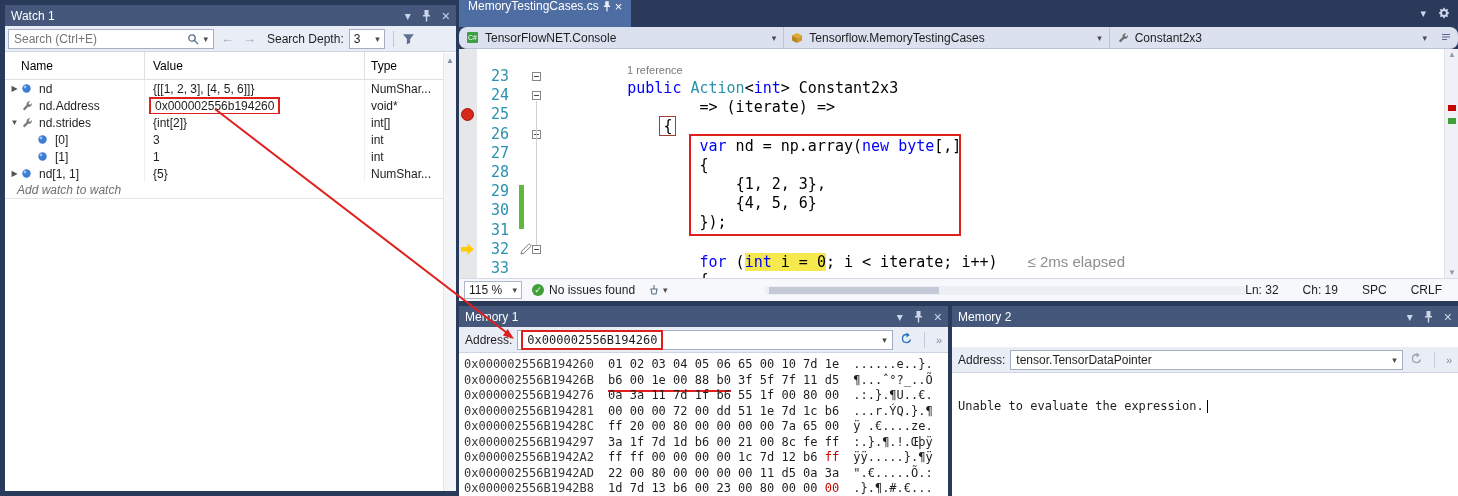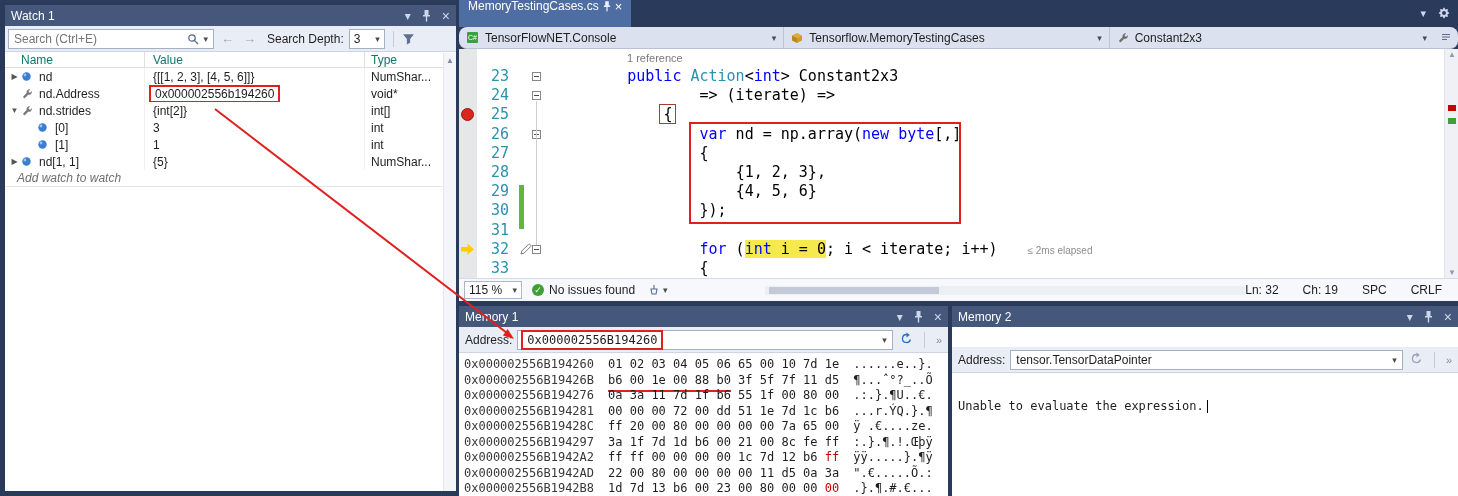--- a/index.html
+++ b/index.html
@@ -24,21 +24,21 @@
   .dd { font-size:9px; color:#4a4a4a; }
 
   
   .watch { left:5px; top:5px; width:451px; height:486px; }
   .searchbox { width:206px; height:20px; background:#fff; border:1px solid #a6b0c2;
     display:flex; align-items:center; padding:0 5px; gap:4px; color:#767676; flex:none; }
   .searchbox .ph { flex:1; overflow:hidden; white-space:nowrap; }
   .nav-arrow { color:#9aa6bb; font-size:13px; padding:0 2px; }
   .depth-combo { width:36px; height:20px; background:#fff; border:1px solid #a6b0c2;
     display:flex; align-items:center; justify-content:space-between; padding:0 4px; flex:none; }
-  .wg-header { flex:none; display:flex; height:16px; border-bottom:1px solid #e0e0e0; color:#0f766e; font-size:12px; }
+  .wg-header { flex:none; display:flex; height:28px; border-bottom:1px solid #e0e0e0; color:#000000; font-size:12px; }
   .wg-header .col { display:flex; align-items:center; border-right:1px solid #e0e0e0; height:100%; }
   .c1 { width:140px; padding-left:16px; } .c2 { width:220px; padding-left:8px; } .c3 { flex:1; padding-left:6px; border-right:none !important; }
   .wrow { display:flex; height:17px; font-size:12px; color:#1e1e1e; align-items:center; flex:none; }
   .wcell { height:100%; display:flex; align-items:center; white-space:nowrap; overflow:hidden; }
   .cname { width:140px; border-right:1px solid #f0f0f0; }
   .cvalue { width:220px; border-right:1px solid #f0f0f0; padding-left:8px; }
   .ctype { flex:1; padding-left:6px; }
   .wexp { width:13px; text-align:center; color:#555; font-size:8px; flex:none; }
   .wicon { width:15px; flex:none; display:inline-flex; margin-right:3px; }
   .add-row { height:17px; display:flex; align-items:center; padding-left:12px;
@@ -59,34 +59,34 @@
   .nav-combo .lbl { overflow:hidden; white-space:nowrap; }
   .nav-combo .dd { margin-left:auto; }
   .nav-end { flex:none; width:24px; display:flex; justify-content:center; }
 
   .editor-body { position:relative; flex:none; height:229px; background:#fff; overflow:hidden; }
   .col-abs { position:absolute; top:0; bottom:0; }
   #glyph-col { left:0; width:18px; background:#e6e7e9; }
   #ln-col { left:18px; width:40px; }
   #chg-col { left:58px; width:8px; }
   #out-col { left:68px; width:22px; }
-  #code-col { left:90px; right:14px; }
+  #code-col { left:90px; right:14px;margin-top:12px; }
   #vscroll { right:0; width:14px; background:#eff1f6; border-left:1px solid #e0e3ea; }
   .spacer { height:18px; }
   .grow, .orow { height:19.2px; position:relative; }
   .lnum { height:19.2px; line-height:19.2px; text-align:right; padding-right:8px;
     font-family:"DejaVu Sans Mono",monospace; font-size:15px; color:#2b91af; }
   .codeline { height:19.2px; line-height:19.2px; padding-left:6px; white-space:pre;
     font-family:"DejaVu Sans Mono",monospace; font-size:15px; color:#000; }
   .codelens { height:18px; line-height:18px; padding-left:78px; font-size:11px; color:#7a7a7a;
     font-family:"Liberation Sans",sans-serif; }
   .tok-kw { color:#0000ff; } .tok-ty { color:#2b91af; }
   .tok-cur { background:#f6e94d; }
   .tok-bp { border:1px solid #a83c32; padding:0 3px; margin-left:-4px; }
-  .perftip { font-family:"Liberation Sans",sans-serif; font-size:10px; color:#8e8e8e; margin-left:30px; }
+  .perftip { font-family:"Liberation Sans",sans-serif; font-size:15px; color:#8e8e8e; margin-left:30px; }
   .bkpt { position:absolute; left:2px; top:3px; width:13px; height:13px; border-radius:50%;
     background:#d6281c; border:1px solid #a81408; }
   .exec-arrow { position:absolute; left:2px; top:4px; width:13px; height:11px; background:#ffcc00;
     clip-path:polygon(0 30%,50% 30%,50% 0,100% 50%,50% 100%,50% 70%,0 70%); }
   .obox { position:absolute; left:5px; top:5px; width:9px; height:9px; border:1px solid #878787; background:#fff; }
   .obox::after { content:""; position:absolute; left:1px; right:1px; top:3px; height:1px; background:#4a4a4a; }
   .outline-vline { position:absolute; left:77px; top:52px; width:1px; height:144px; background:#cfcfcf; }
   .chg-green { position:absolute; left:60px; top:136px; width:5px; height:44px; background:#5fb83b; }
   .pencil { position:absolute; left:61px; top:192px; }
   .code-annot { position:absolute; left:140px; top:73px; width:272px; height:102px;

